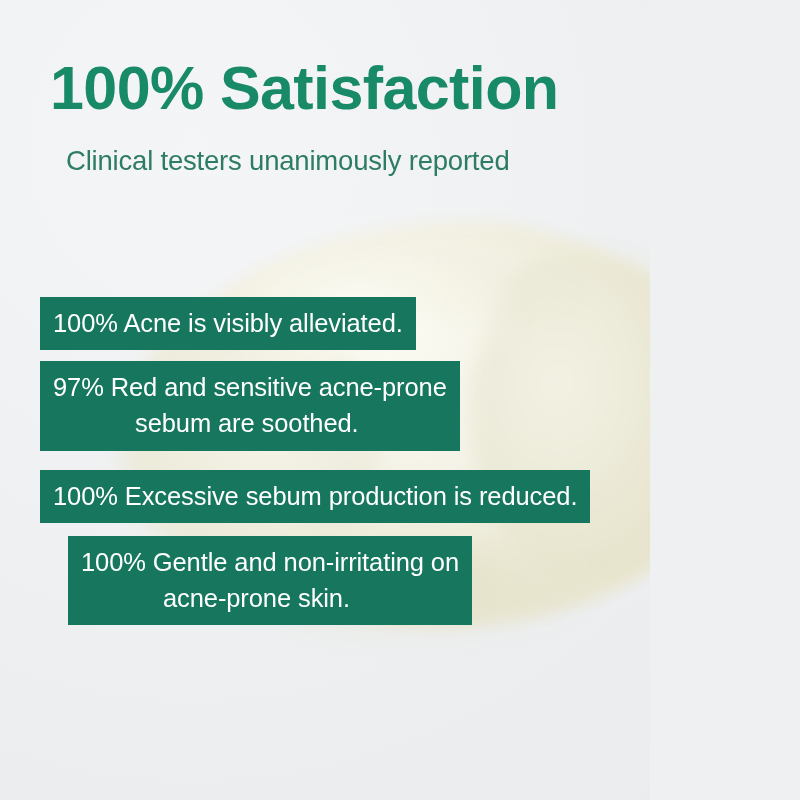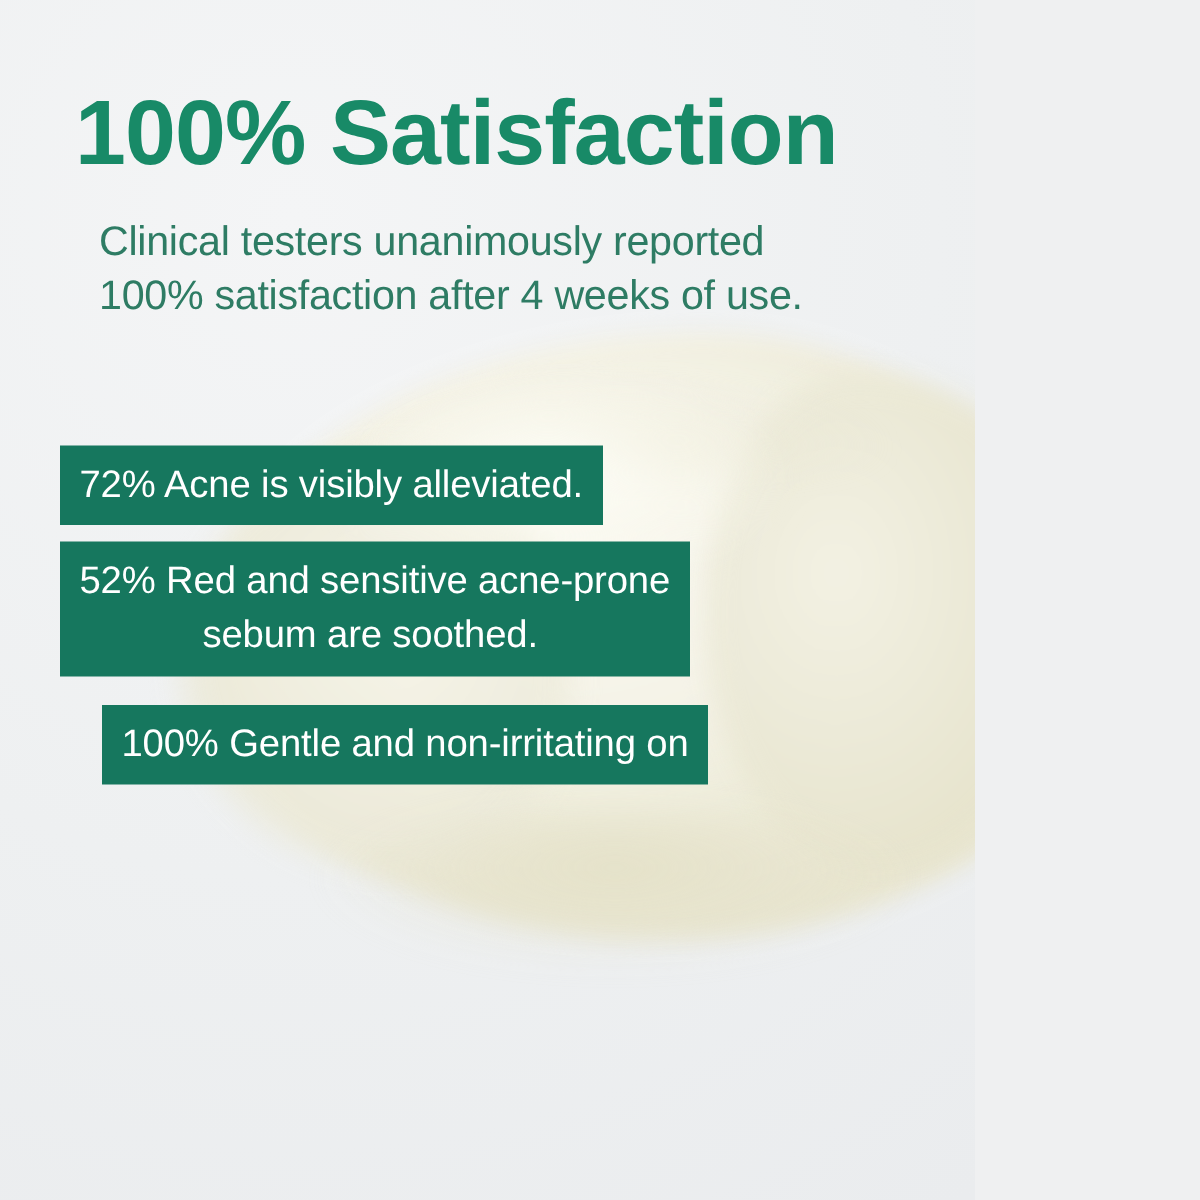--- a/index.html
+++ b/index.html
@@ -160,33 +160,36 @@
     <div class="blob-left"></div>
     <div class="blob-edge-top"></div>
     <div class="blob-highlight"></div>
     <div class="blob-shadow-bottom"></div>
   </div>
 
   <div class="headline">100% Satisfaction</div>
 
   <div class="subhead">
     <span class="line">Clinical testers unanimously reported</span>
-    <span class="line">100% satisfaction after 4 weeks of use.</span>
   </div>
 
   <div class="claims">
 
     <div class="claim claim-1">
-      <span class="l1">72% Acne is visibly alleviated.</span>
+      <span class="l1">100% Acne is visibly alleviated.</span>
     </div>
 
     <div class="claim claim-2">
-      <span class="l1">52% Red and sensitive acne-prone</span>
+      <span class="l1">97% Red and sensitive acne-prone</span>
       <span class="l2">sebum are soothed.</span>
     </div>
 
+    <div class="claim claim-3">
+      <span class="l1">100% Excessive sebum production is reduced.</span>
+    </div>
 
     <div class="claim claim-4">
       <span class="l1">100% Gentle and non-irritating on</span>
+      <span class="l2">acne-prone skin.</span>
     </div>
 
   </div>
 </div>
 
 </body></html>

